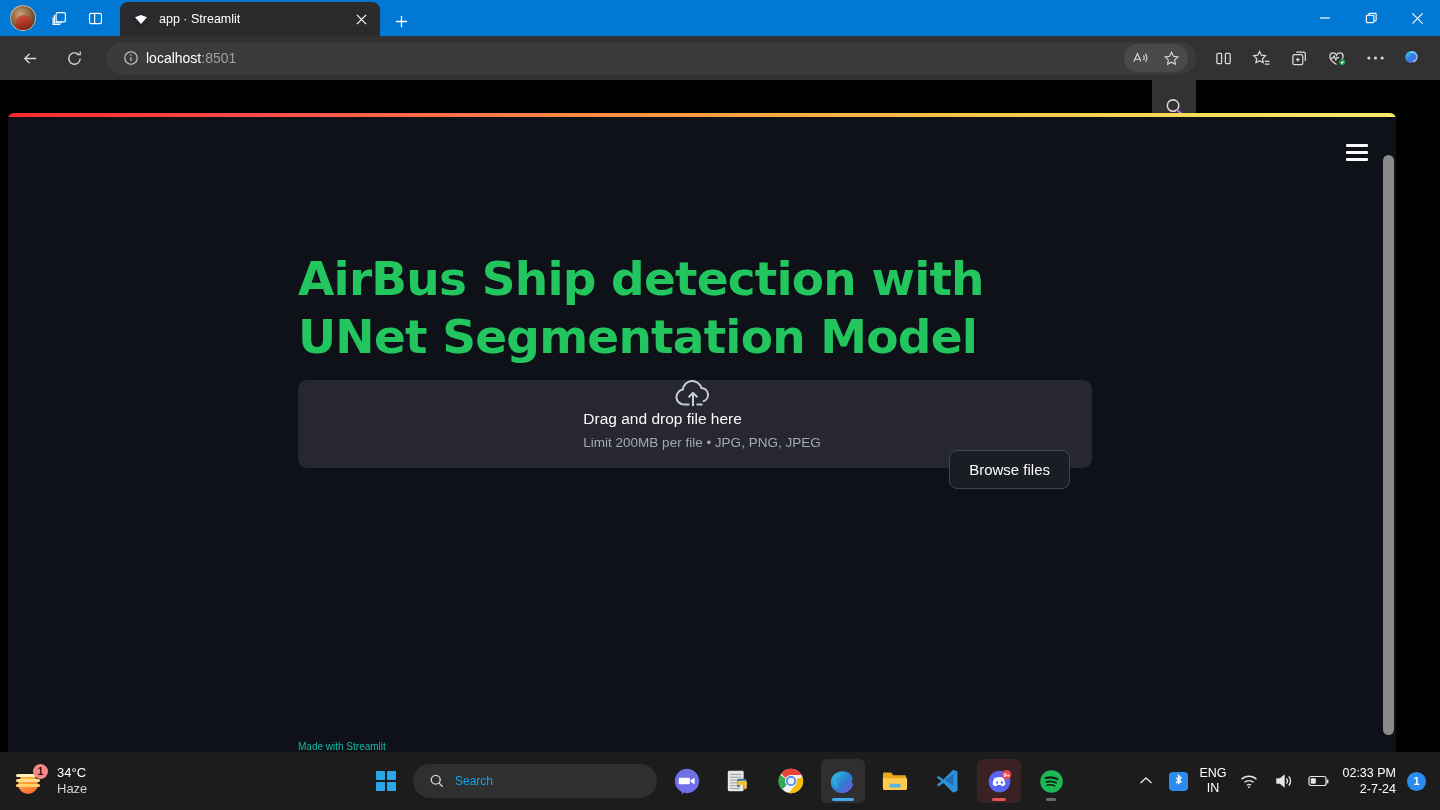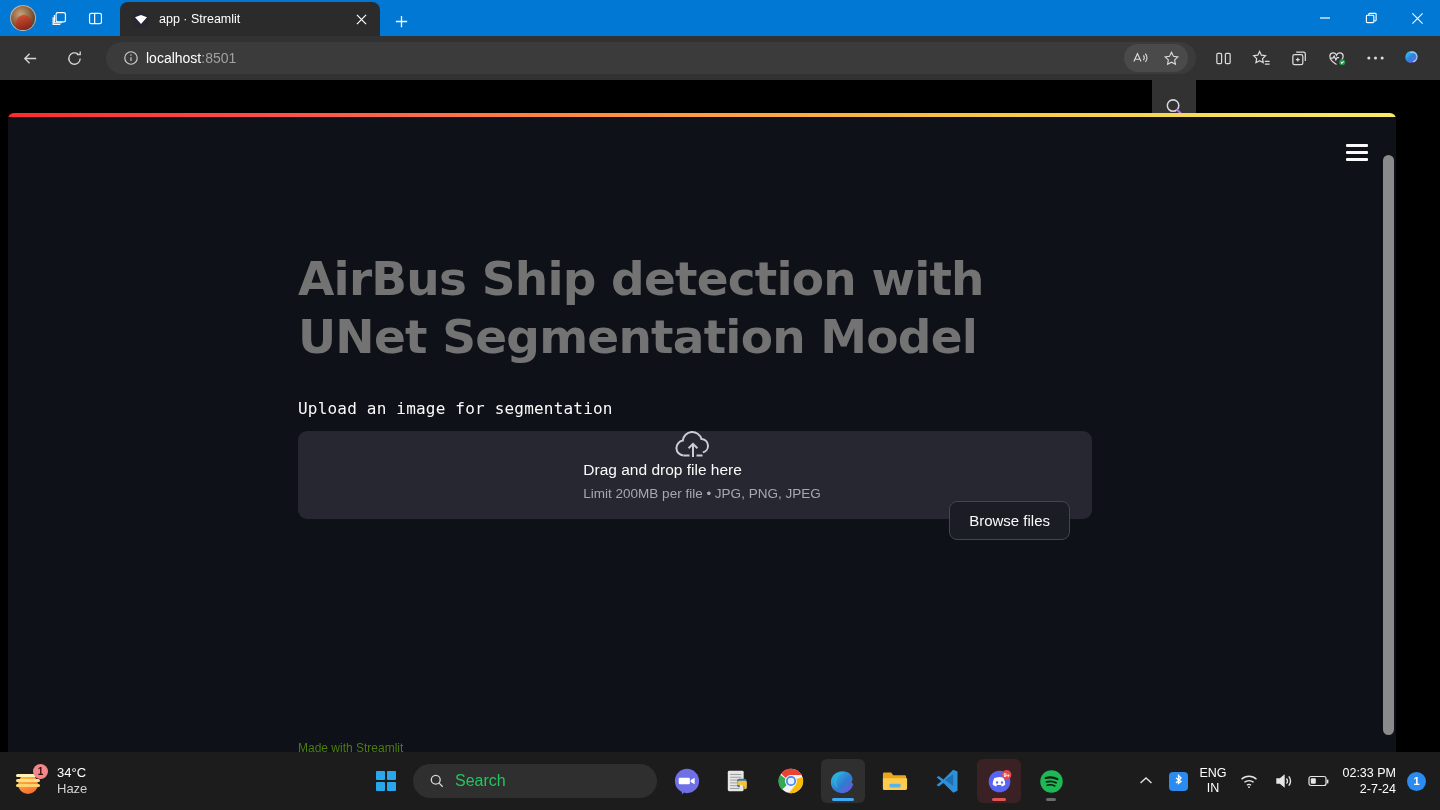--- a/index.html
+++ b/index.html
@@ -100,21 +100,21 @@
   }
   .hamburger i { display:block; width: 22px; height: 3px; background: #fafafa; border-radius: 1px; }
 
   .content {
     position: absolute; left: 290px; top: 0; width: 800px;
   }
   .app-title {
     margin-top: 137px;
     font-family: "DejaVu Sans", sans-serif;
     font-size: 47px; line-height: 1.24; font-weight: 700;
-    color: #737373; letter-spacing: -0.8px;
+    color: #22c55e; letter-spacing: -0.8px;
     width: 720px;
   }
   .app-subtitle {
     margin-top: 32px;
     font-family: "DejaVu Sans Mono", monospace;
     font-size: 16px; color: #FAFAFA; letter-spacing: 0.2px;
   }
   .uploader-label {
     margin-top: 27px;
     font-size: 14.5px; color: #FAFAFA;
@@ -129,21 +129,21 @@
   .up-main { font-size: 15.5px; color: #FAFAFA; font-weight: 400; }
   .up-sub  { font-size: 13.5px; color: #A3A8B4; }
   .browse {
     margin-left: auto;
     background: #1b1d25; color: #FAFAFA;
     border: 1px solid #43454f; border-radius: 8px;
     font-size: 15px; padding: 10px 19px; font-family: "Liberation Sans", sans-serif;
   }
   .madewith {
     position: absolute; left: 290px; top: 628px;
-    font-size: 12px; color: #4d7c0f;
+    font-size: 10px; color: #14b8a6;
   }
 
   
   .vscroll {
     position: absolute; right: 2px; top: 42px; width: 11px; height: 580px;
     background: #8a8a8a; border-radius: 6px;
   }
 
   
   .taskbar {
@@ -164,21 +164,21 @@
   .wcond { font-size: 13px; color: #d0d0d0; }
 
   .tb-center { position: absolute; left: 50%; transform: translateX(-50%); display:flex; align-items:center; gap: 8px; }
   .start { width: 38px; height: 38px; display:flex;align-items:center;justify-content:center; border-radius:5px; }
   .startglyph { width: 20px; height: 20px; display:grid; grid-template-columns: 9px 9px; grid-template-rows: 9px 9px; gap: 2px; }
   .startglyph i { background: #2AA7EA; display:block; border-radius:1px; }
   .searchpill {
     width: 244px; height: 34px; background: #2F2F2F; border-radius: 17px;
     display:flex; align-items:center; gap: 10px; padding-left: 16px;
   }
-  .searchpill span { font-size: 16px; color: #22c55e; }
+  .searchpill span { font-size: 12px; color: #0ea5e9; }
   .tb-app { width: 44px; height: 44px; border-radius: 6px; display:flex;align-items:center;justify-content:center; position: relative; }
   .tb-app.active { background: #2F2F2F; }
   .tb-app.discord-bg { background: #3A2224; }
   .underline { position:absolute; bottom: 2px; left: 50%; transform: translateX(-50%); height: 3px; border-radius: 2px; background:#6b6b6b; width: 10px; }
   .underline.wide { width: 22px; background: #3EA9F5; }
   .underline.red { background: #E0554F; width: 14px; }
 
   .tray { position: absolute; right: 0; height: 58px; display: flex; align-items: center; gap: 11px; padding-right: 14px; }
   .tray-ic { width: 24px; height: 24px; display:flex;align-items:center;justify-content:center; }
   .lang { display:flex; flex-direction: column; align-items:center; line-height: 1.2; color:#fff; font-size: 12.5px; }
@@ -418,21 +418,20 @@
     <div class="runbar"></div>
 
     <div class="hamburger">
       <i></i>
         <i></i>
         <i></i>
     </div>
 
     <div class="content">
       <h1 class="app-title">AirBus Ship detection with UNet Segmentation Model</h1>
-      <div class="app-subtitle">Upload an image for segmentation</div>
 
       <div class="uploader">
         <div class="up-icon">
           <svg width="40" height="30" viewBox="0 0 40 30" fill="none" stroke="#C8CCD6" stroke-width="2">
             <path d="M10.5 24.5A7.5 7.5 0 019.8 9.6 9.5 9.5 0 0128.4 8a6.8 6.8 0 011.4 13.4"></path>
             <path d="M10.5 24.5h6M23.5 24.5h6"></path>
             <path d="M20 26V13M15.6 17.2L20 12.8l4.4 4.4"></path>
           </svg>
         </div>
         <div class="up-texts">

